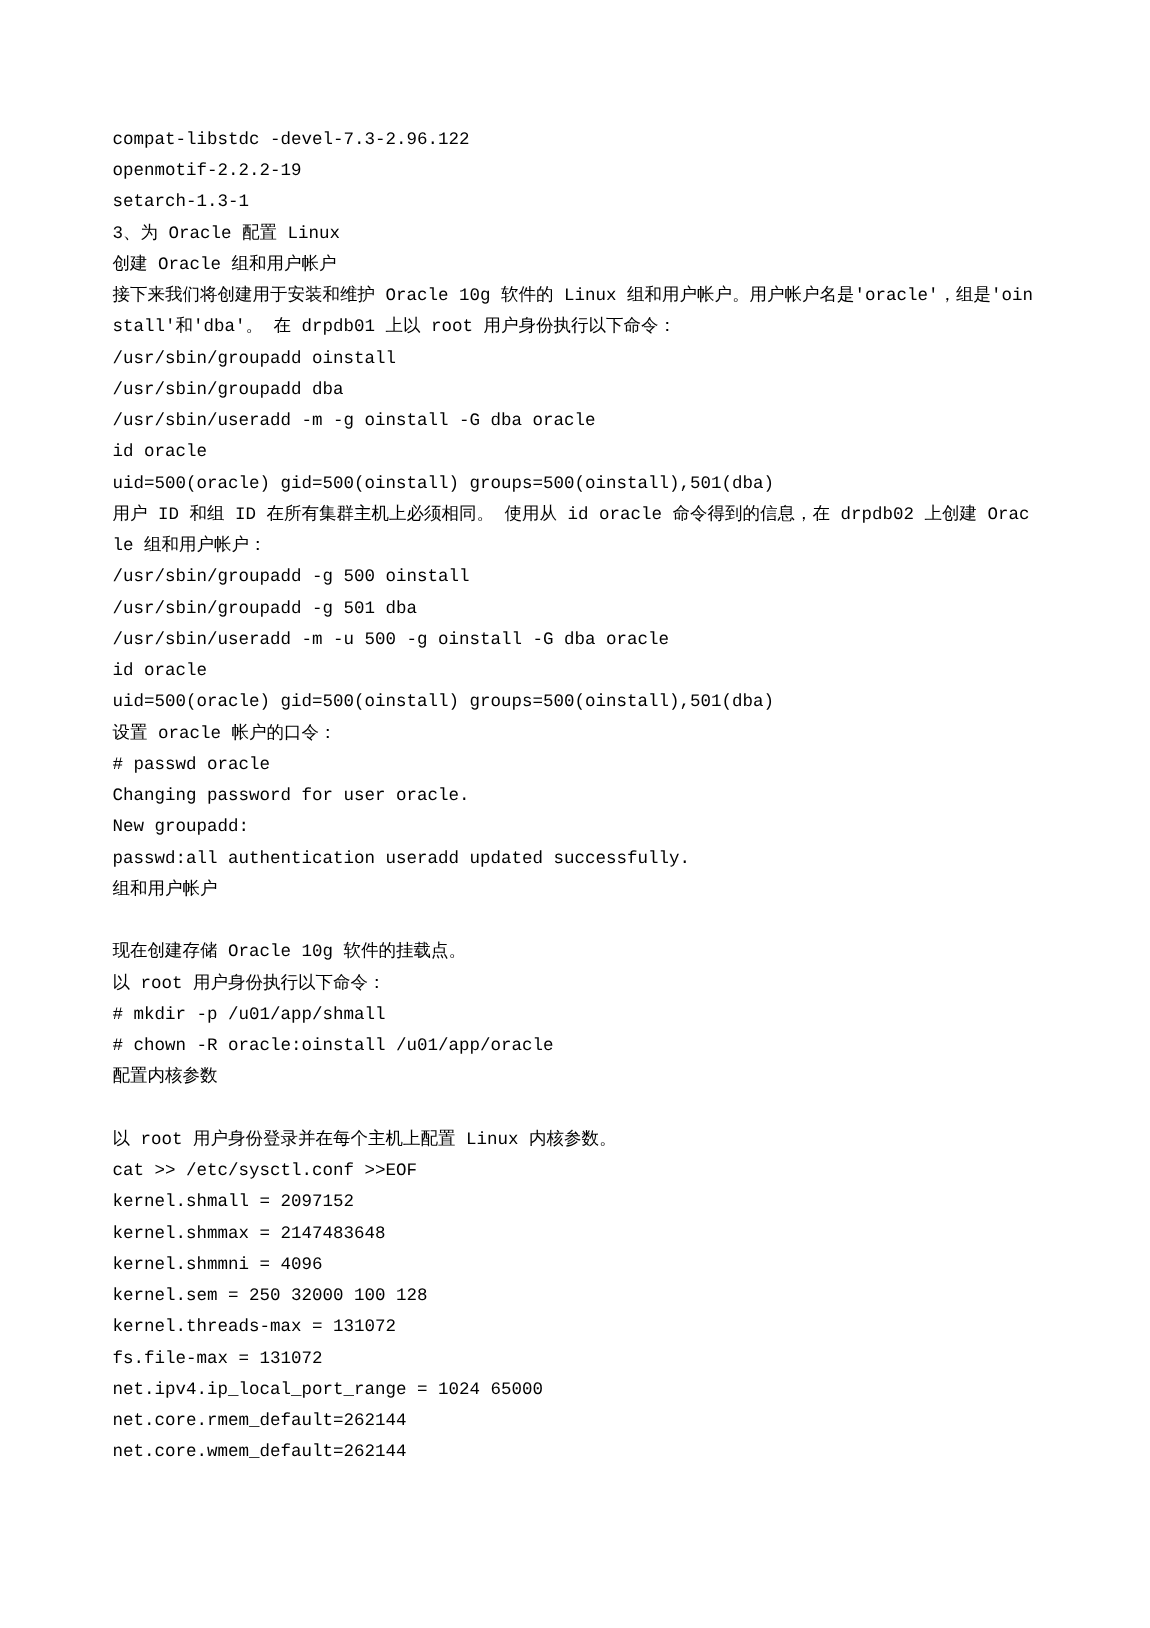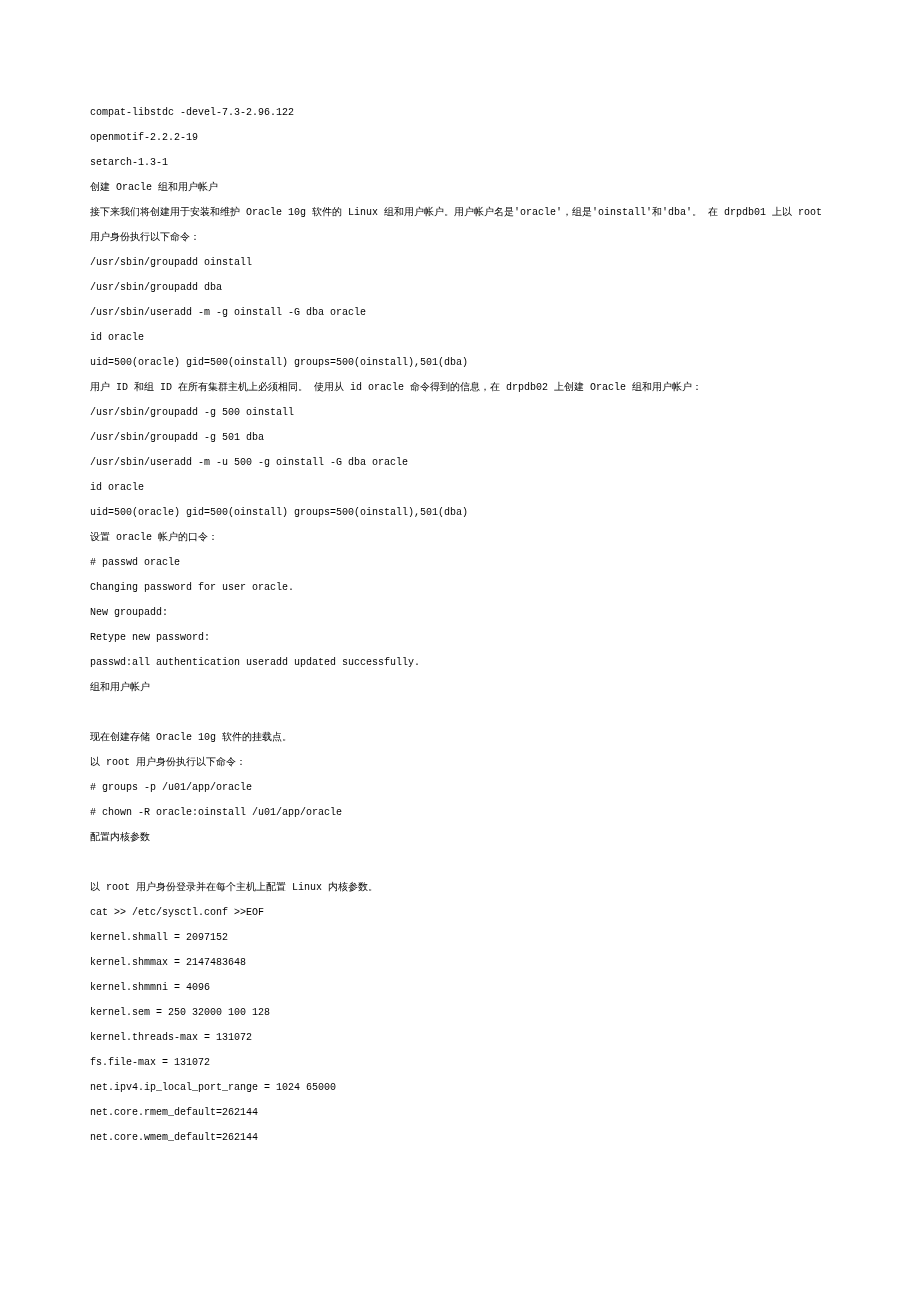--- a/index.html
+++ b/index.html
@@ -7,61 +7,61 @@
     padding: 0;
     background: #ffffff;
     font-family: "SimSun", "宋体", "Courier New", monospace;
     width: 920px;
   }
   .page {
     padding: 100px 90px 60px 90px;
     color: #000000;
   }
   .line {
-    font-size: 10px;
+    font-size: 14px;
     line-height: 25px;
     white-space: pre-wrap;
     word-break: break-all;
   }
   .spacer {
     height: 25px;
   }
 </style>
 </head>
 <body>
 
 <div class="page">
   <div id="content">
       <div class="line">compat-libstdc -devel-7.3-2.96.122</div>
       <div class="line">openmotif-2.2.2-19</div>
       <div class="line">setarch-1.3-1</div>
+      <div class="line">3、为 Oracle 配置 Linux</div>
       <div class="line">创建 Oracle 组和用户帐户</div>
       <div class="line">接下来我们将创建用于安装和维护 Oracle 10g 软件的 Linux 组和用户帐户。用户帐户名是'oracle'，组是'oinstall'和'dba'。 在 drpdb01 上以 root 用户身份执行以下命令：</div>
       <div class="line">/usr/sbin/groupadd oinstall</div>
       <div class="line">/usr/sbin/groupadd dba</div>
       <div class="line">/usr/sbin/useradd -m -g oinstall -G dba oracle</div>
       <div class="line">id oracle</div>
       <div class="line">uid=500(oracle) gid=500(oinstall) groups=500(oinstall),501(dba)</div>
       <div class="line">用户 ID 和组 ID 在所有集群主机上必须相同。 使用从 id oracle 命令得到的信息，在 drpdb02 上创建 Oracle 组和用户帐户：</div>
       <div class="line">/usr/sbin/groupadd -g 500 oinstall</div>
       <div class="line">/usr/sbin/groupadd -g 501 dba</div>
       <div class="line">/usr/sbin/useradd -m -u 500 -g oinstall -G dba oracle</div>
       <div class="line">id oracle</div>
       <div class="line">uid=500(oracle) gid=500(oinstall) groups=500(oinstall),501(dba)</div>
       <div class="line">设置 oracle 帐户的口令：</div>
       <div class="line"># passwd oracle</div>
       <div class="line">Changing password for user oracle.</div>
       <div class="line">New groupadd:</div>
-      <div class="line">Retype new password:</div>
       <div class="line">passwd:all authentication useradd updated successfully.</div>
       <div class="line">组和用户帐户</div>
       <div class="spacer"></div>
       <div class="line">现在创建存储 Oracle 10g 软件的挂载点。</div>
       <div class="line">以 root 用户身份执行以下命令：</div>
-      <div class="line"># groups -p /u01/app/oracle</div>
+      <div class="line"># mkdir -p /u01/app/shmall</div>
       <div class="line"># chown -R oracle:oinstall /u01/app/oracle</div>
       <div class="line">配置内核参数</div>
       <div class="spacer"></div>
       <div class="line">以 root 用户身份登录并在每个主机上配置 Linux 内核参数。</div>
       <div class="line">cat &gt;&gt; /etc/sysctl.conf &gt;&gt;EOF</div>
       <div class="line">kernel.shmall = 2097152</div>
       <div class="line">kernel.shmmax = 2147483648</div>
       <div class="line">kernel.shmmni = 4096</div>
       <div class="line">kernel.sem = 250 32000 100 128</div>
       <div class="line">kernel.threads-max = 131072</div>

